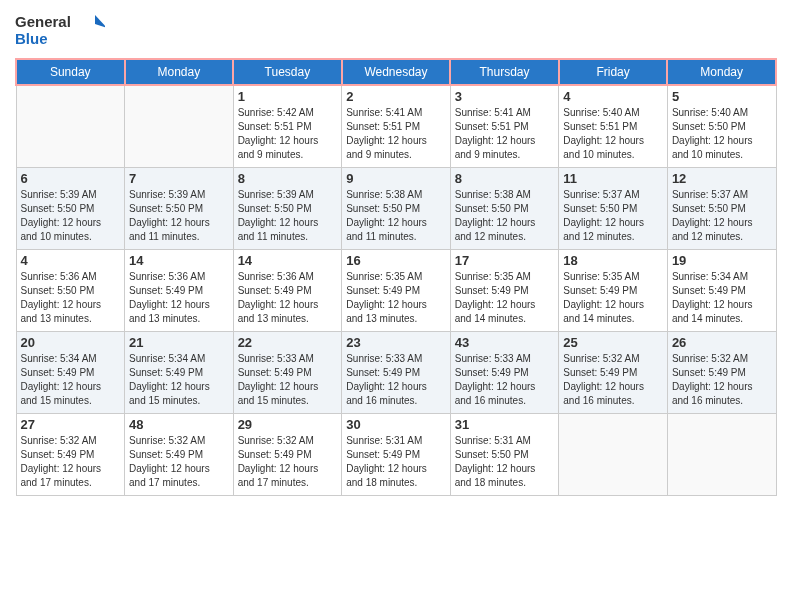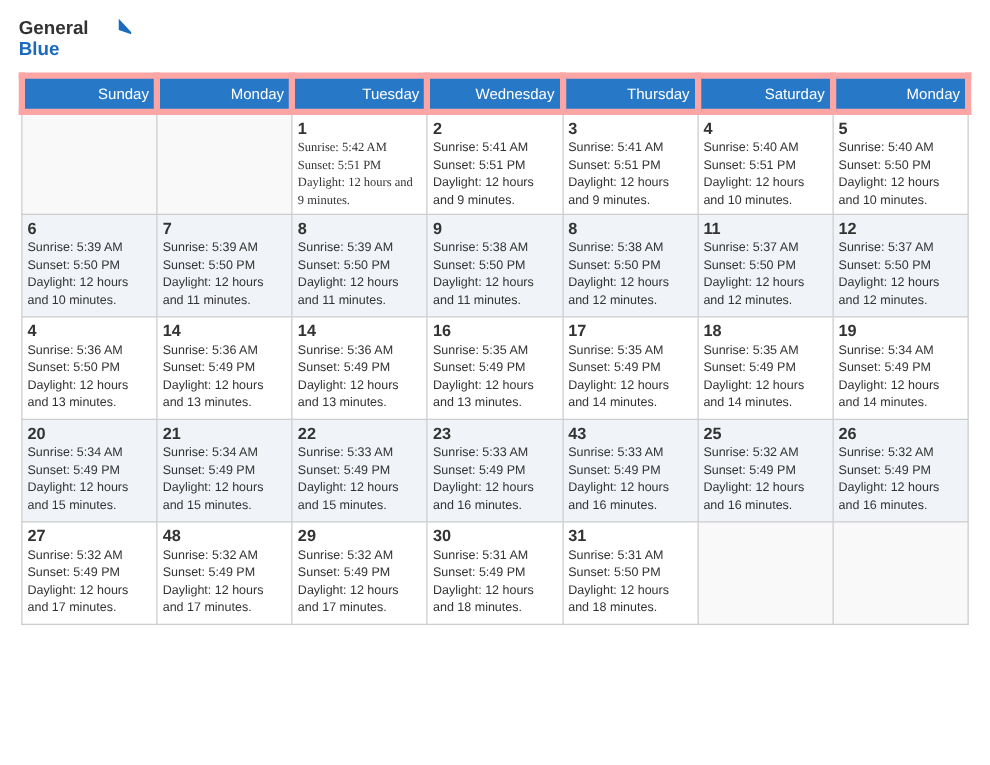--- a/index.html
+++ b/index.html
@@ -41,24 +41,24 @@
     }
     .calendar-table {
       width: 100%;
       border-collapse: collapse;
       font-size: 10.5px;
     }
     .calendar-table th {
       background-color: #2878c8;
       color: #fff;
       padding: 5px 4px;
-      text-align: right;
+      text-align: center;
       font-size: 12px;
       font-weight: normal;
-      border: 5px solid #fca5a5;
+      border: 2px solid #fca5a5;
     }
     .calendar-table td {
       border: 1px solid #ccc;
       padding: 3px 4px;
       vertical-align: top;
       width: calc(100% / 7);
       height: 82px;
       background: #fff;
     }
     .calendar-table td.empty {
@@ -100,31 +100,31 @@
 
   <table class="calendar-table">
     <thead>
       <tr>
 
       <th>Sunday</th>
           <th>Monday</th>
           <th>Tuesday</th>
           <th>Wednesday</th>
           <th>Thursday</th>
-          <th>Saturday</th>
+          <th>Friday</th>
           <th>Monday</th>
         </tr>
     </thead>
     <tbody id="calendar-body">
     <tr>
           <td class="empty"></td>
           <td class="empty"></td>
           <td>
             <span class="day-number">1</span>
-            <div class="day-info" style="white-space: pre-line; font-family: Liberation Serif, serif;">Sunrise: 5:42 AM
+            <div class="day-info" style="white-space: pre-line;">Sunrise: 5:42 AM
 Sunset: 5:51 PM
 Daylight: 12 hours and 9 minutes.</div>
           </td>
           <td>
             <span class="day-number">2</span>
             <div class="day-info" style="white-space: pre-line;">Sunrise: 5:41 AM
 Sunset: 5:51 PM
 Daylight: 12 hours and 9 minutes.</div>
           </td>
           <td>

